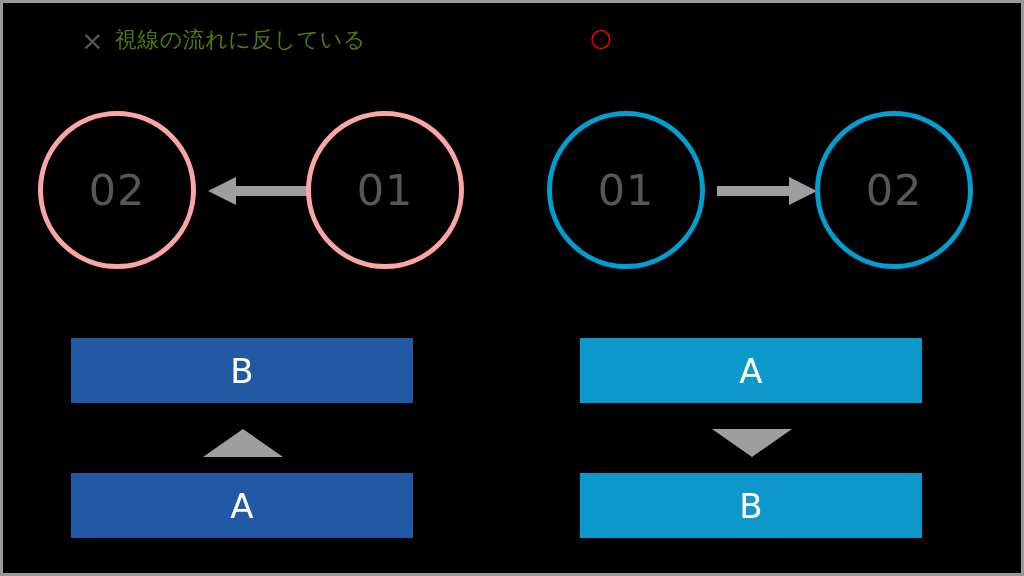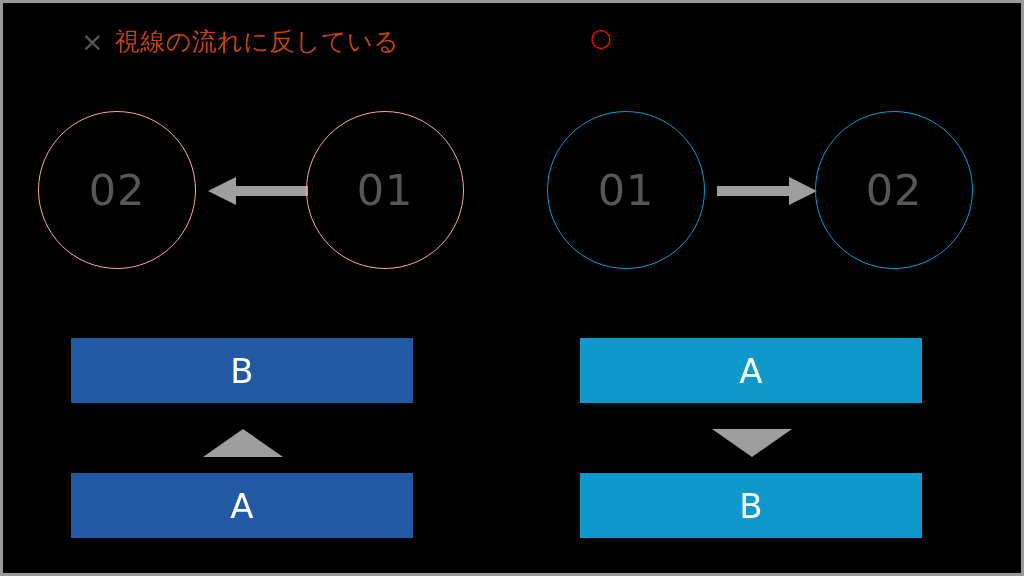--- a/index.html
+++ b/index.html
@@ -49,41 +49,41 @@
     margin-right: 11px;
     font-weight: 400;
   }
   .mark-cross { color: #555759; }
   .mark-circle {
     color: #ff0000;
     font-weight: 700;
     font-size: 25px;
   }
   .panel-title {
-    font-size: 25px;
-    color: #c2410c;
+    font-size: 22px;
+    color: #4d7c0f;
     letter-spacing: 0.5px;
     white-space: nowrap;
   }
 
   
   .circle-row {
     position: absolute;
     top: 108px;
     left: 0;
     width: 100%;
     height: 170px;
   }
   .circle {
     position: absolute;
     top: 0;
     width: 158px;
     height: 158px;
     border-radius: 50%;
-    border: 1px solid #fca5a5;
+    border: 5px solid #fca5a5;
     box-sizing: border-box;
     display: flex;
     align-items: center;
     justify-content: center;
   }
   .circle .num {
     font-size: 43px;
     color: #555759;
     font-weight: 400;
     letter-spacing: 1px;

